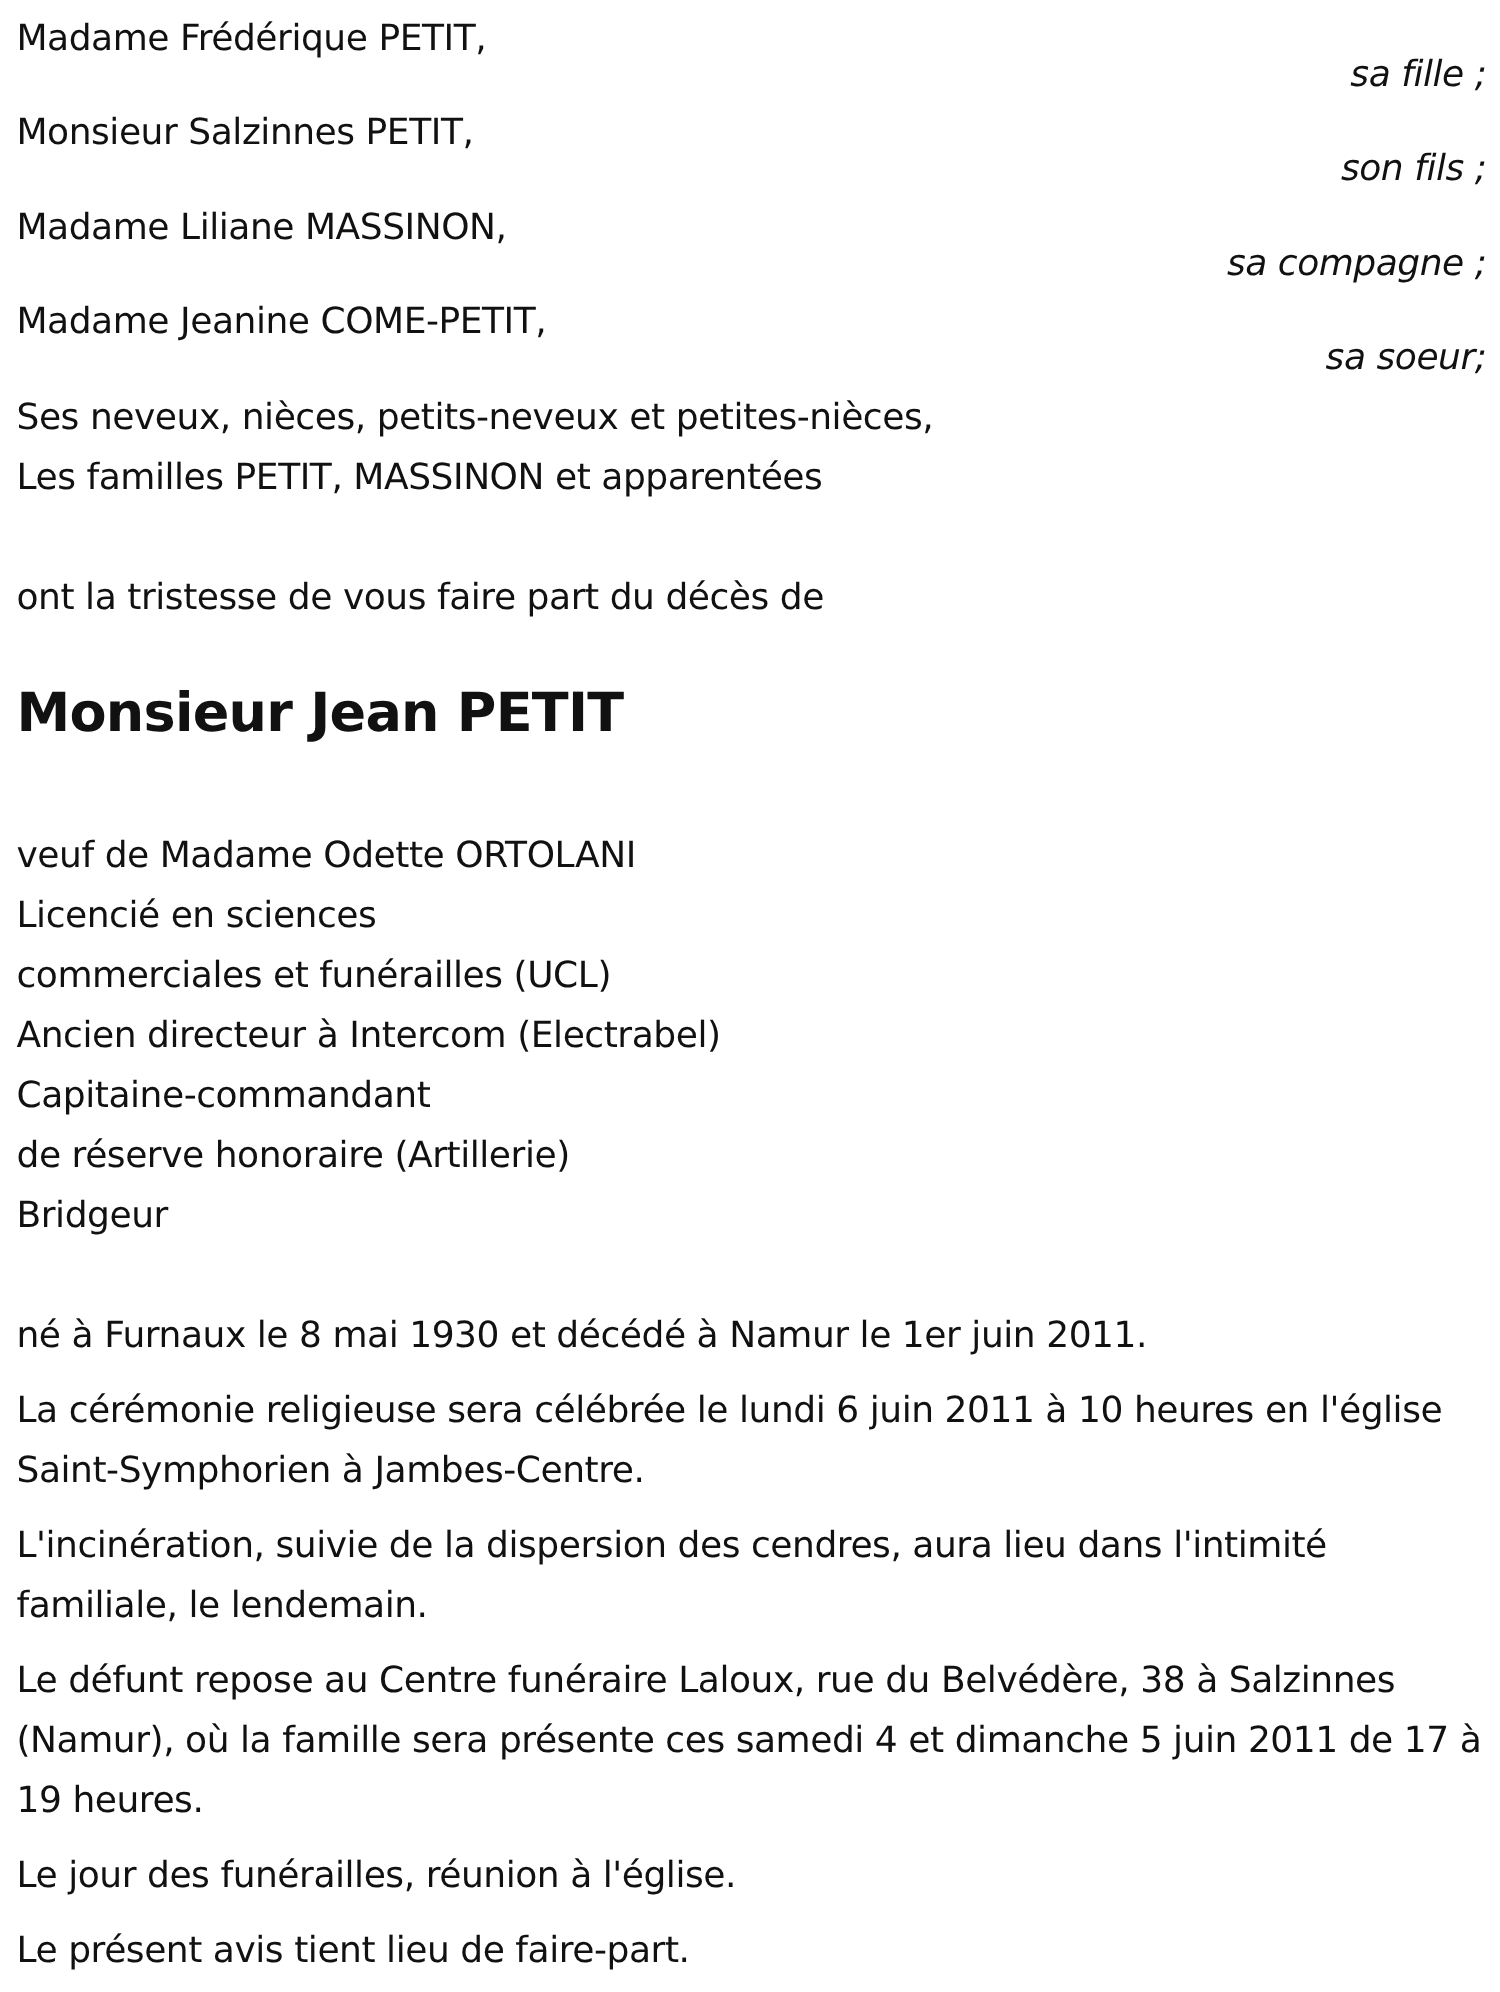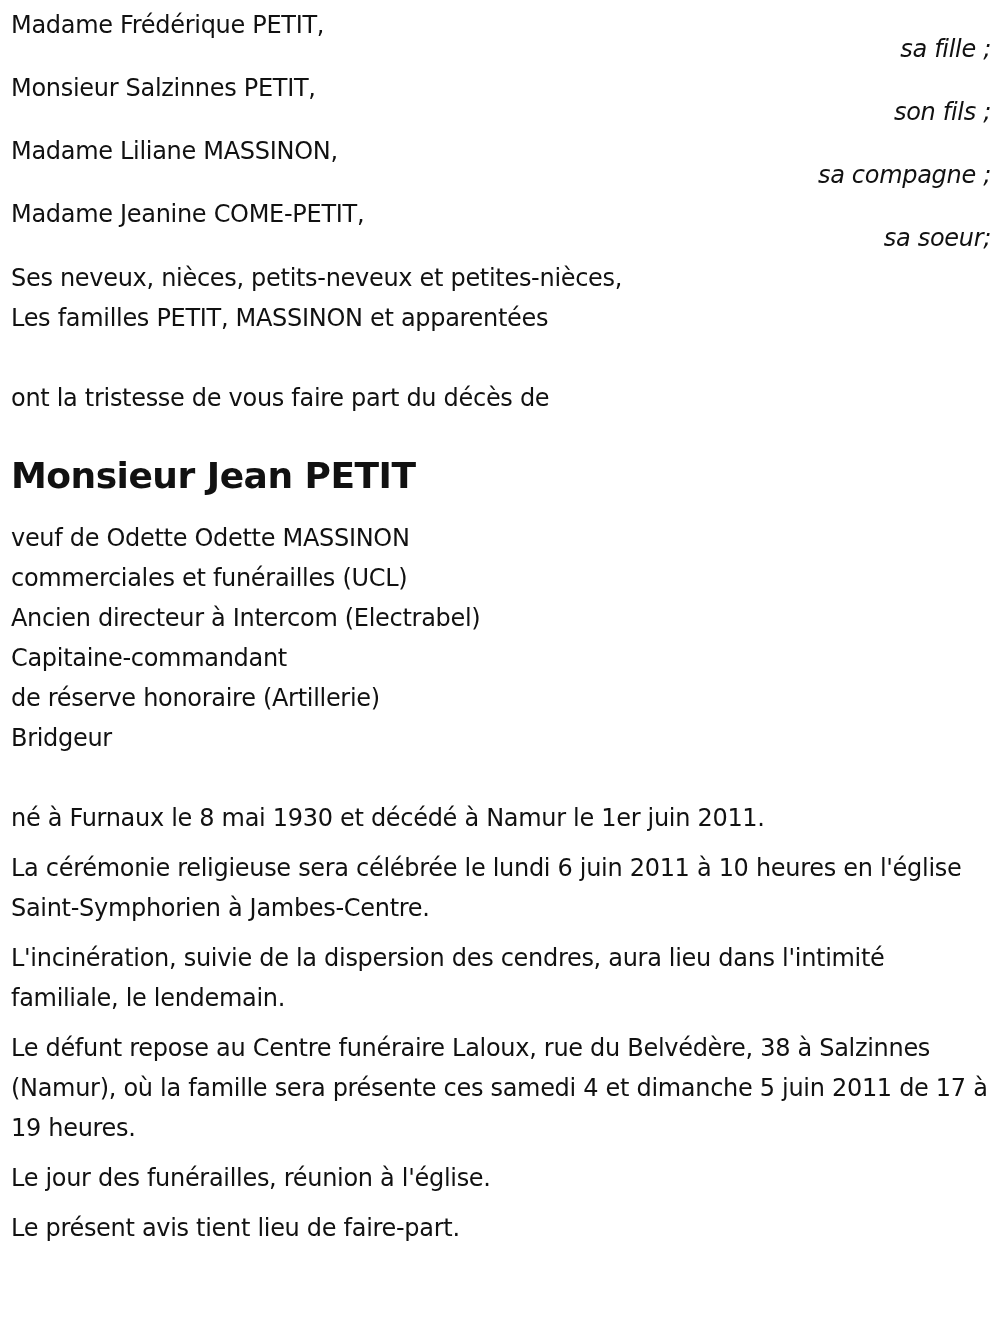--- a/index.html
+++ b/index.html
@@ -47,21 +47,21 @@
       line-height: 40px;
       white-space: nowrap;
       letter-spacing: -0.3px;
     }
     .spacer-40 { height: 40px; }
     .deceased-name {
       font-weight: bold;
       font-size: 36px;
       line-height: 44px;
       margin-top: 36px;
-      margin-bottom: 20px;
+      margin-bottom: 52px;
       letter-spacing: -0.5px;
     }
     .para {
       line-height: 40px;
       margin: 0 0 10px 0;
       letter-spacing: -0.3px;
       width: 985px;
     }
     .bold { font-weight: normal; }
   </style>
@@ -92,21 +92,22 @@
   <div class="line">Ses neveux, nièces, petits-neveux et petites-nièces,</div>
   <div class="line">Les familles PETIT, MASSINON et apparentées</div>
 
   <div class="spacer-40"></div>
 
   <div class="line">ont la tristesse de vous faire part du décès de</div>
 
   <div class="deceased-name">Monsieur Jean PETIT</div>
 
   <div>
-    <div class="line">veuf de Odette Odette MASSINON</div>
+    <div class="line">veuf de Madame Odette ORTOLANI</div>
+    <div class="line">Licencié en sciences</div>
     <div class="line">commerciales et funérailles (UCL)</div>
     <div class="line">Ancien directeur à Intercom (Electrabel)</div>
     <div class="line">Capitaine-commandant</div>
     <div class="line">de réserve honoraire (Artillerie)</div>
     <div class="line">Bridgeur</div>
   </div>
 
   <div class="spacer-40"></div>
 
   <p class="para">né à Furnaux le 8 mai 1930 et décédé à Namur le 1er juin 2011.</p>

